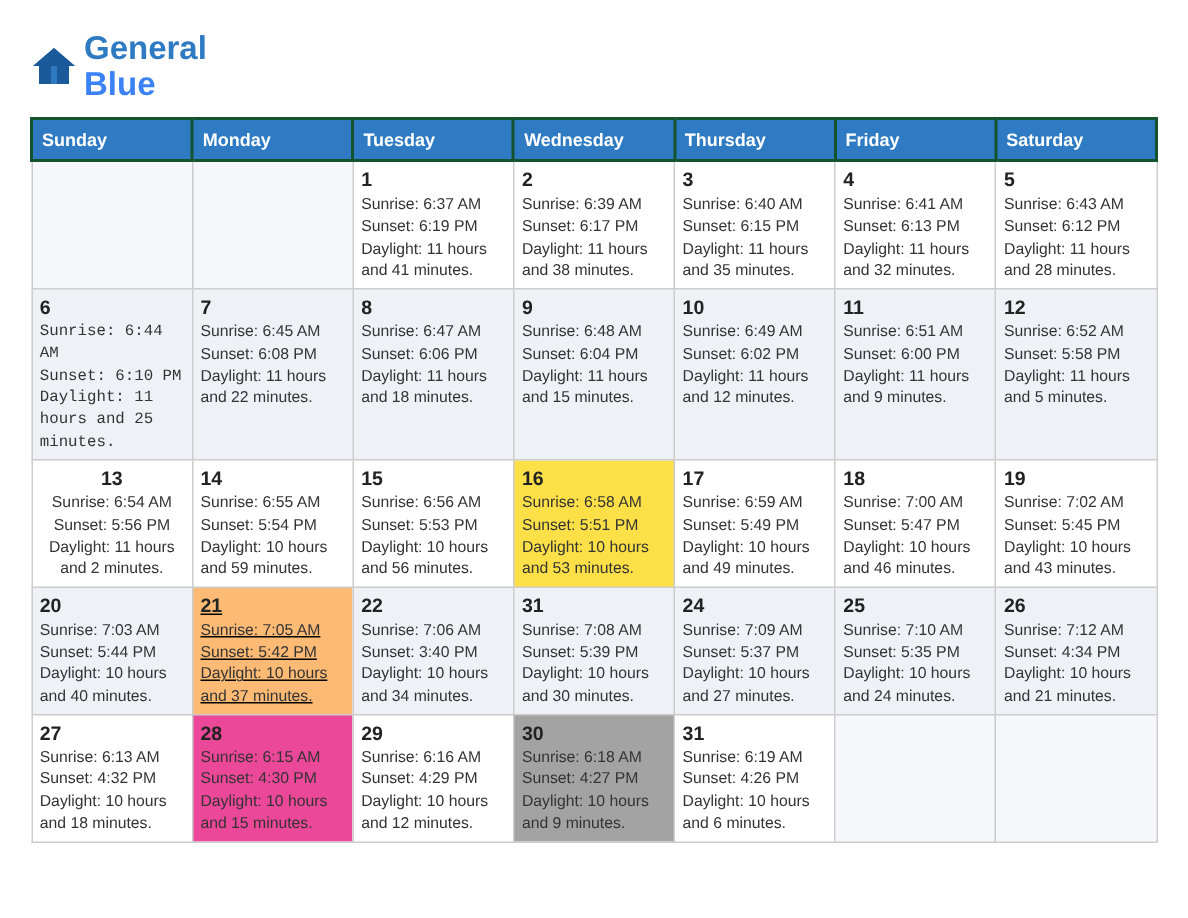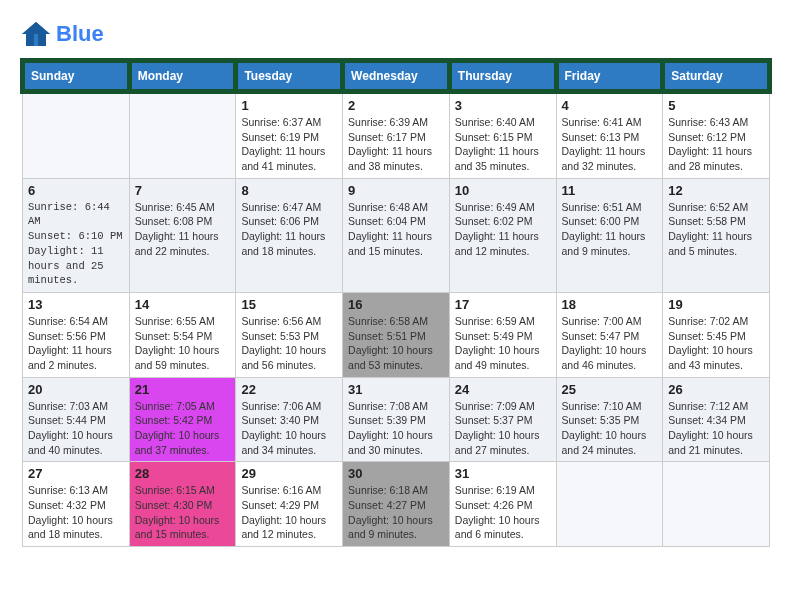--- a/index.html
+++ b/index.html
@@ -51,21 +51,21 @@
       border-collapse: collapse;
       font-size: 11px;
     }
     .calendar th {
       background: #2e7bc4;
       color: #fff;
       text-align: left;
       padding: 6px 6px;
       font-size: 12px;
       font-weight: bold;
-      border: 5px solid #14532d;
+      border: 2px solid #14532d;
     }
     .calendar td {
       border: 1px solid #ccc;
       vertical-align: top;
       padding: 4px 5px;
       width: calc(100% / 7);
       min-height: 80px;
       height: 80px;
       background: #fff;
     }
@@ -91,20 +91,21 @@
 </head>
 <body>
 
 <div class="header">
   <div class="logo">
     <svg class="logo-icon" viewBox="0 0 32 28">
       <polygon points="16,2 30,14 26,14 26,26 6,26 6,14 2,14" fill="#2e7bc4"></polygon>
       <polygon points="16,2 30,14 26,14 26,26 18,26 18,14 14,14 14,26 6,26 6,14 2,14" fill="#1a5a9a"></polygon>
     </svg>
     <div class="logo-text">
+      <div><span>General</span></div>
       <div style="color:#3b82f6">Blue</div>
     </div>
   </div>
   <div class="title-block">
     <div class="month-title"></div>
     <div class="location"></div>
   </div>
 </div>
 
 <table class="calendar">
@@ -192,39 +193,39 @@
 Daylight: 11 hours and 9 minutes.</div>
         </td>
         <td style="background: rgb(238, 242, 247);">
           <span class="day-num">12</span>
           <div class="day-info" style="white-space: pre-line;">Sunrise: 6:52 AM
 Sunset: 5:58 PM
 Daylight: 11 hours and 5 minutes.</div>
         </td>
       </tr>
       <tr>
-        <td style="background: rgb(255, 255, 255);">
+        <td style="background: rgb(255, 255, 255); text-align: center;">
           <span class="day-num">13</span>
           <div class="day-info" style="white-space: pre-line;">Sunrise: 6:54 AM
 Sunset: 5:56 PM
 Daylight: 11 hours and 2 minutes.</div>
         </td>
         <td style="background: rgb(255, 255, 255);">
           <span class="day-num">14</span>
           <div class="day-info" style="white-space: pre-line;">Sunrise: 6:55 AM
 Sunset: 5:54 PM
 Daylight: 10 hours and 59 minutes.</div>
         </td>
         <td style="background: rgb(255, 255, 255);">
           <span class="day-num">15</span>
           <div class="day-info" style="white-space: pre-line;">Sunrise: 6:56 AM
 Sunset: 5:53 PM
 Daylight: 10 hours and 56 minutes.</div>
         </td>
-        <td style="background: #a3a3a3;">
+        <td style="background: #fde047;">
           <span class="day-num">16</span>
           <div class="day-info" style="white-space: pre-line;">Sunrise: 6:58 AM
 Sunset: 5:51 PM
 Daylight: 10 hours and 53 minutes.</div>
         </td>
         <td style="background: rgb(255, 255, 255);">
           <span class="day-num">17</span>
           <div class="day-info" style="white-space: pre-line;">Sunrise: 6:59 AM
 Sunset: 5:49 PM
 Daylight: 10 hours and 49 minutes.</div>
@@ -242,21 +243,21 @@
 Daylight: 10 hours and 43 minutes.</div>
         </td>
       </tr>
       <tr>
         <td style="background: rgb(238, 242, 247);">
           <span class="day-num">20</span>
           <div class="day-info" style="white-space: pre-line;">Sunrise: 7:03 AM
 Sunset: 5:44 PM
 Daylight: 10 hours and 40 minutes.</div>
         </td>
-        <td style="background: #d946ef;">
+        <td style="background: #fdba74; text-decoration: underline;">
           <span class="day-num">21</span>
           <div class="day-info" style="white-space: pre-line;">Sunrise: 7:05 AM
 Sunset: 5:42 PM
 Daylight: 10 hours and 37 minutes.</div>
         </td>
         <td style="background: rgb(238, 242, 247);">
           <span class="day-num">22</span>
           <div class="day-info" style="white-space: pre-line;">Sunrise: 7:06 AM
 Sunset: 3:40 PM
 Daylight: 10 hours and 34 minutes.</div>

